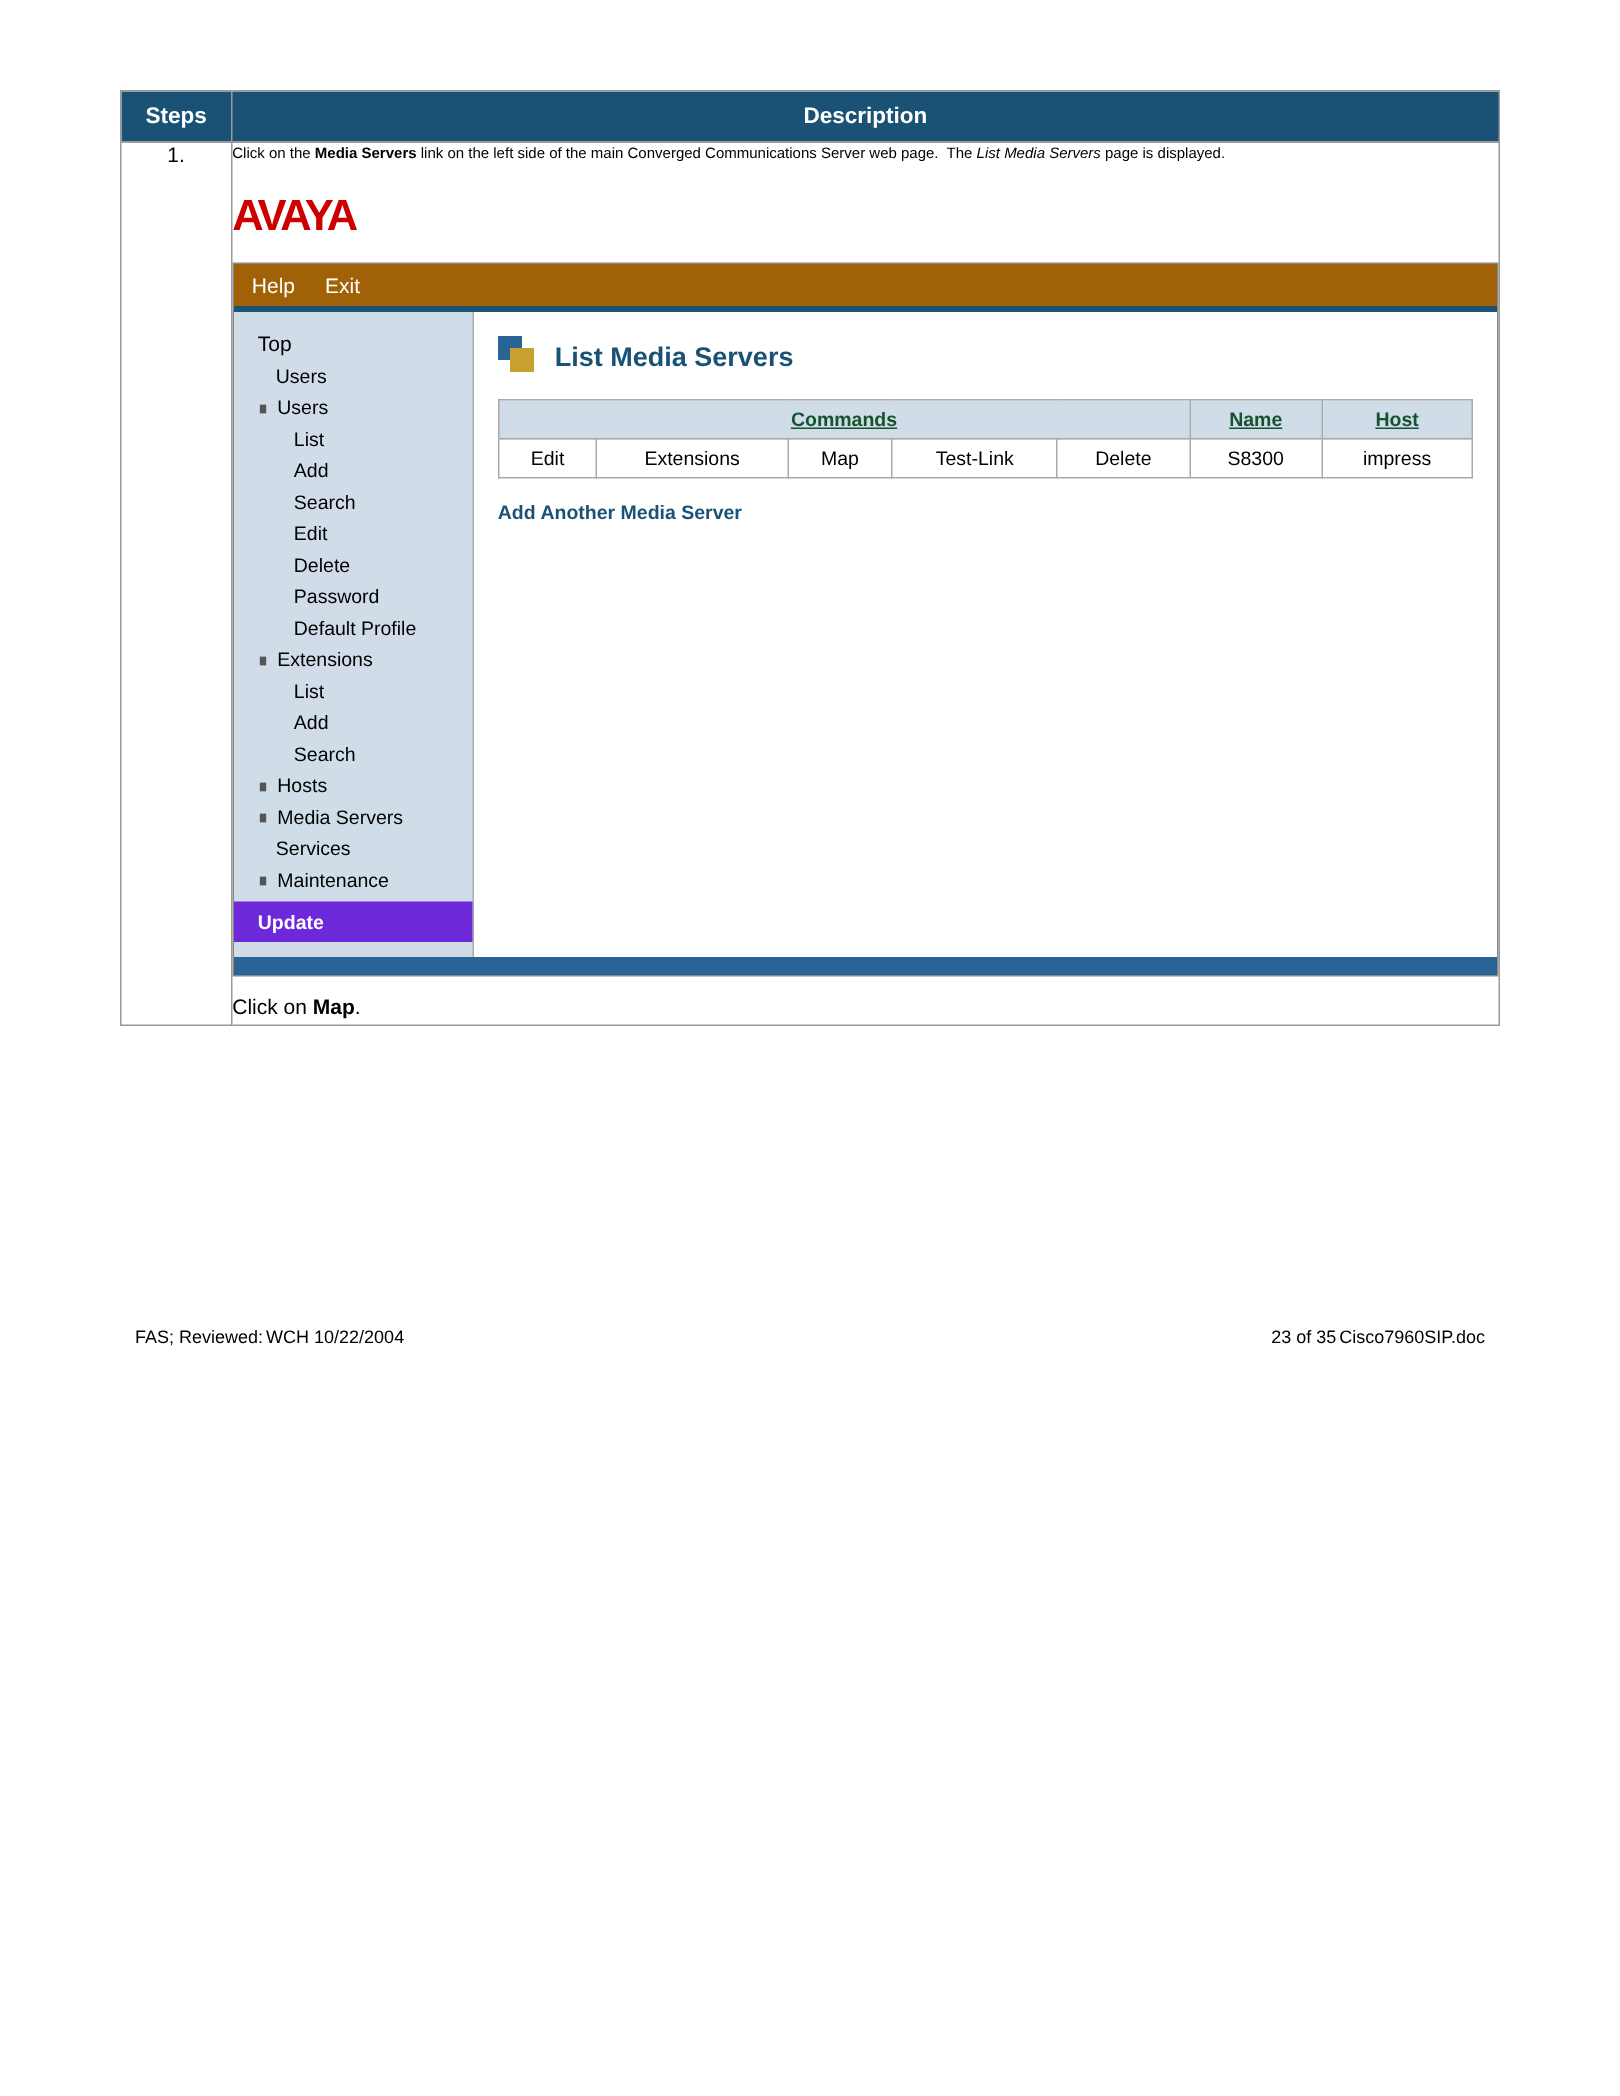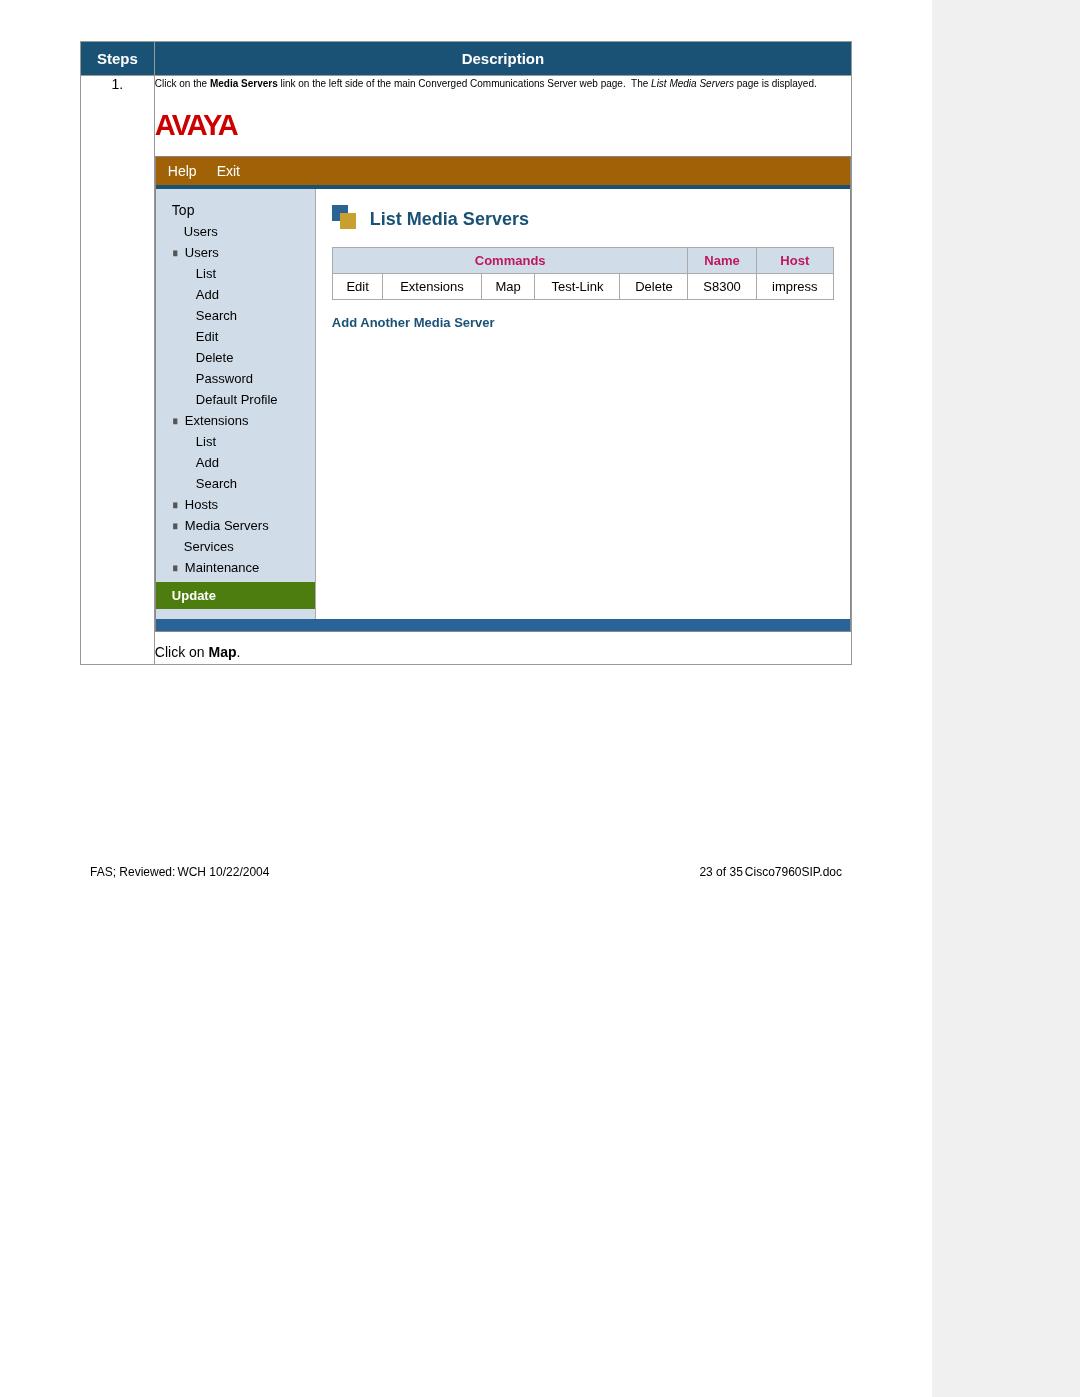--- a/index.html
+++ b/index.html
@@ -7,24 +7,24 @@
       background: #f0f0f0;
       font-family: Arial, sans-serif;
       font-size: 14px;
       color: #000;
       width: 1080px;
       min-height: 1397px;
       position: relative;
     }
 
     .page-wrapper {
-      width: 932px;
+      width: 1080px;
       min-height: 1397px;
       background: #fff;
-      padding: 41px 80px;
+      padding: 60px 80px;
       position: relative;
     }
 
     
     .main-table {
       width: 100%;
       border-collapse: collapse;
       border: 1px solid #999;
     }
 
@@ -136,21 +136,21 @@
 
     .sidebar-item.indented {
       padding-left: 28px;
     }
 
     .sidebar-item.more-indented {
       padding-left: 40px;
     }
 
     .sidebar-item.update-btn {
-      background: #4d7c0f;
+      background: #6d28d9;
       color: #fff;
       font-weight: bold;
       padding: 6px 16px;
       margin-top: 4px;
       display: inline-block;
       width: 100%;
     }
 
     .toggle-icon {
       font-size: 11px;
@@ -194,21 +194,22 @@
       border-collapse: collapse;
       margin-bottom: 14px;
     }
 
     .commands-table th {
       background: #d0dce8;
       border: 1px solid #aaa;
       padding: 5px 10px;
       text-align: center;
       font-size: 13px;
-      color: #be185d;
+      color: #14532d;
+      text-decoration: underline;
     }
 
     .commands-table td {
       border: 1px solid #aaa;
       padding: 5px 10px;
       font-size: 13px;
       text-align: center;
     }
 
     .cmd-link {

